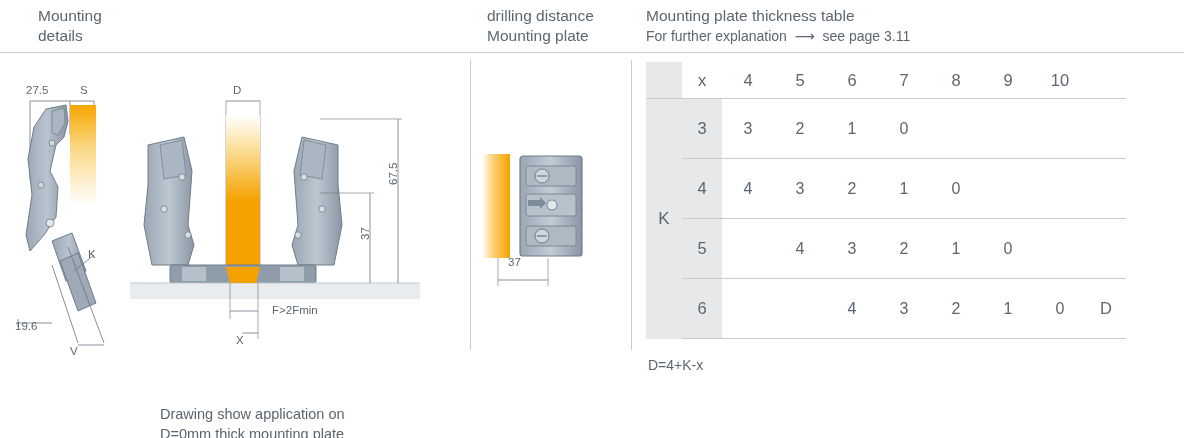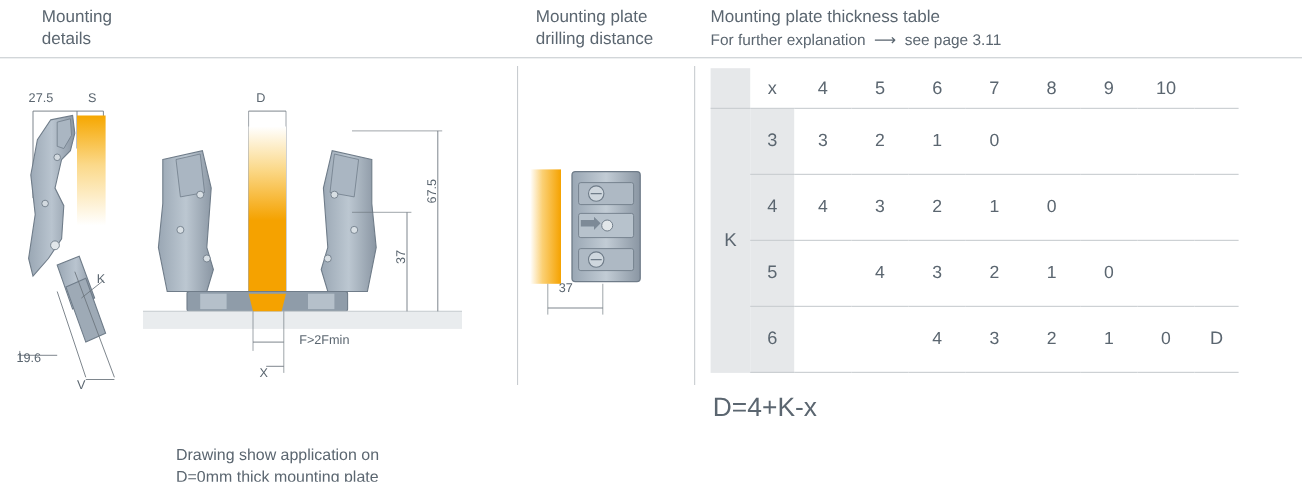--- a/index.html
+++ b/index.html
@@ -104,40 +104,40 @@
     width: 40px;
     font-size: 16.5px;
   }
   .datacell { width: 52px; }
   .xcell { width: 40px; font-size: 16.5px; }
   .dlabel { width: 40px; font-size: 16.5px; color: #5b6670; }
   #formula {
     position: absolute;
     left: 648px;
     top: 357px;
-    font-size: 24px;
+    font-size: 14px;
     color: #5b6670;
   }
 
   
   .gradient-panel { position: absolute; }
 </style>
 </head>
 <body>
 
 <div class="page">
 
   <div class="col-head" id="head-mounting-details">
     <div>Mounting</div>
     <div>details</div>
   </div>
 
   <div class="col-head" id="head-drilling">
+    <div>drilling distance</div>
     <div>Mounting plate</div>
-    <div>drilling distance</div>
   </div>
 
   <div class="col-head" id="head-table">
     <div>Mounting plate thickness table</div>
     <div class="head-sub-italic">
       <span>For further explanation</span>
       <span>&nbsp;⟶&nbsp;</span>
       <span>see page 3.11</span>
     </div>
   </div>

